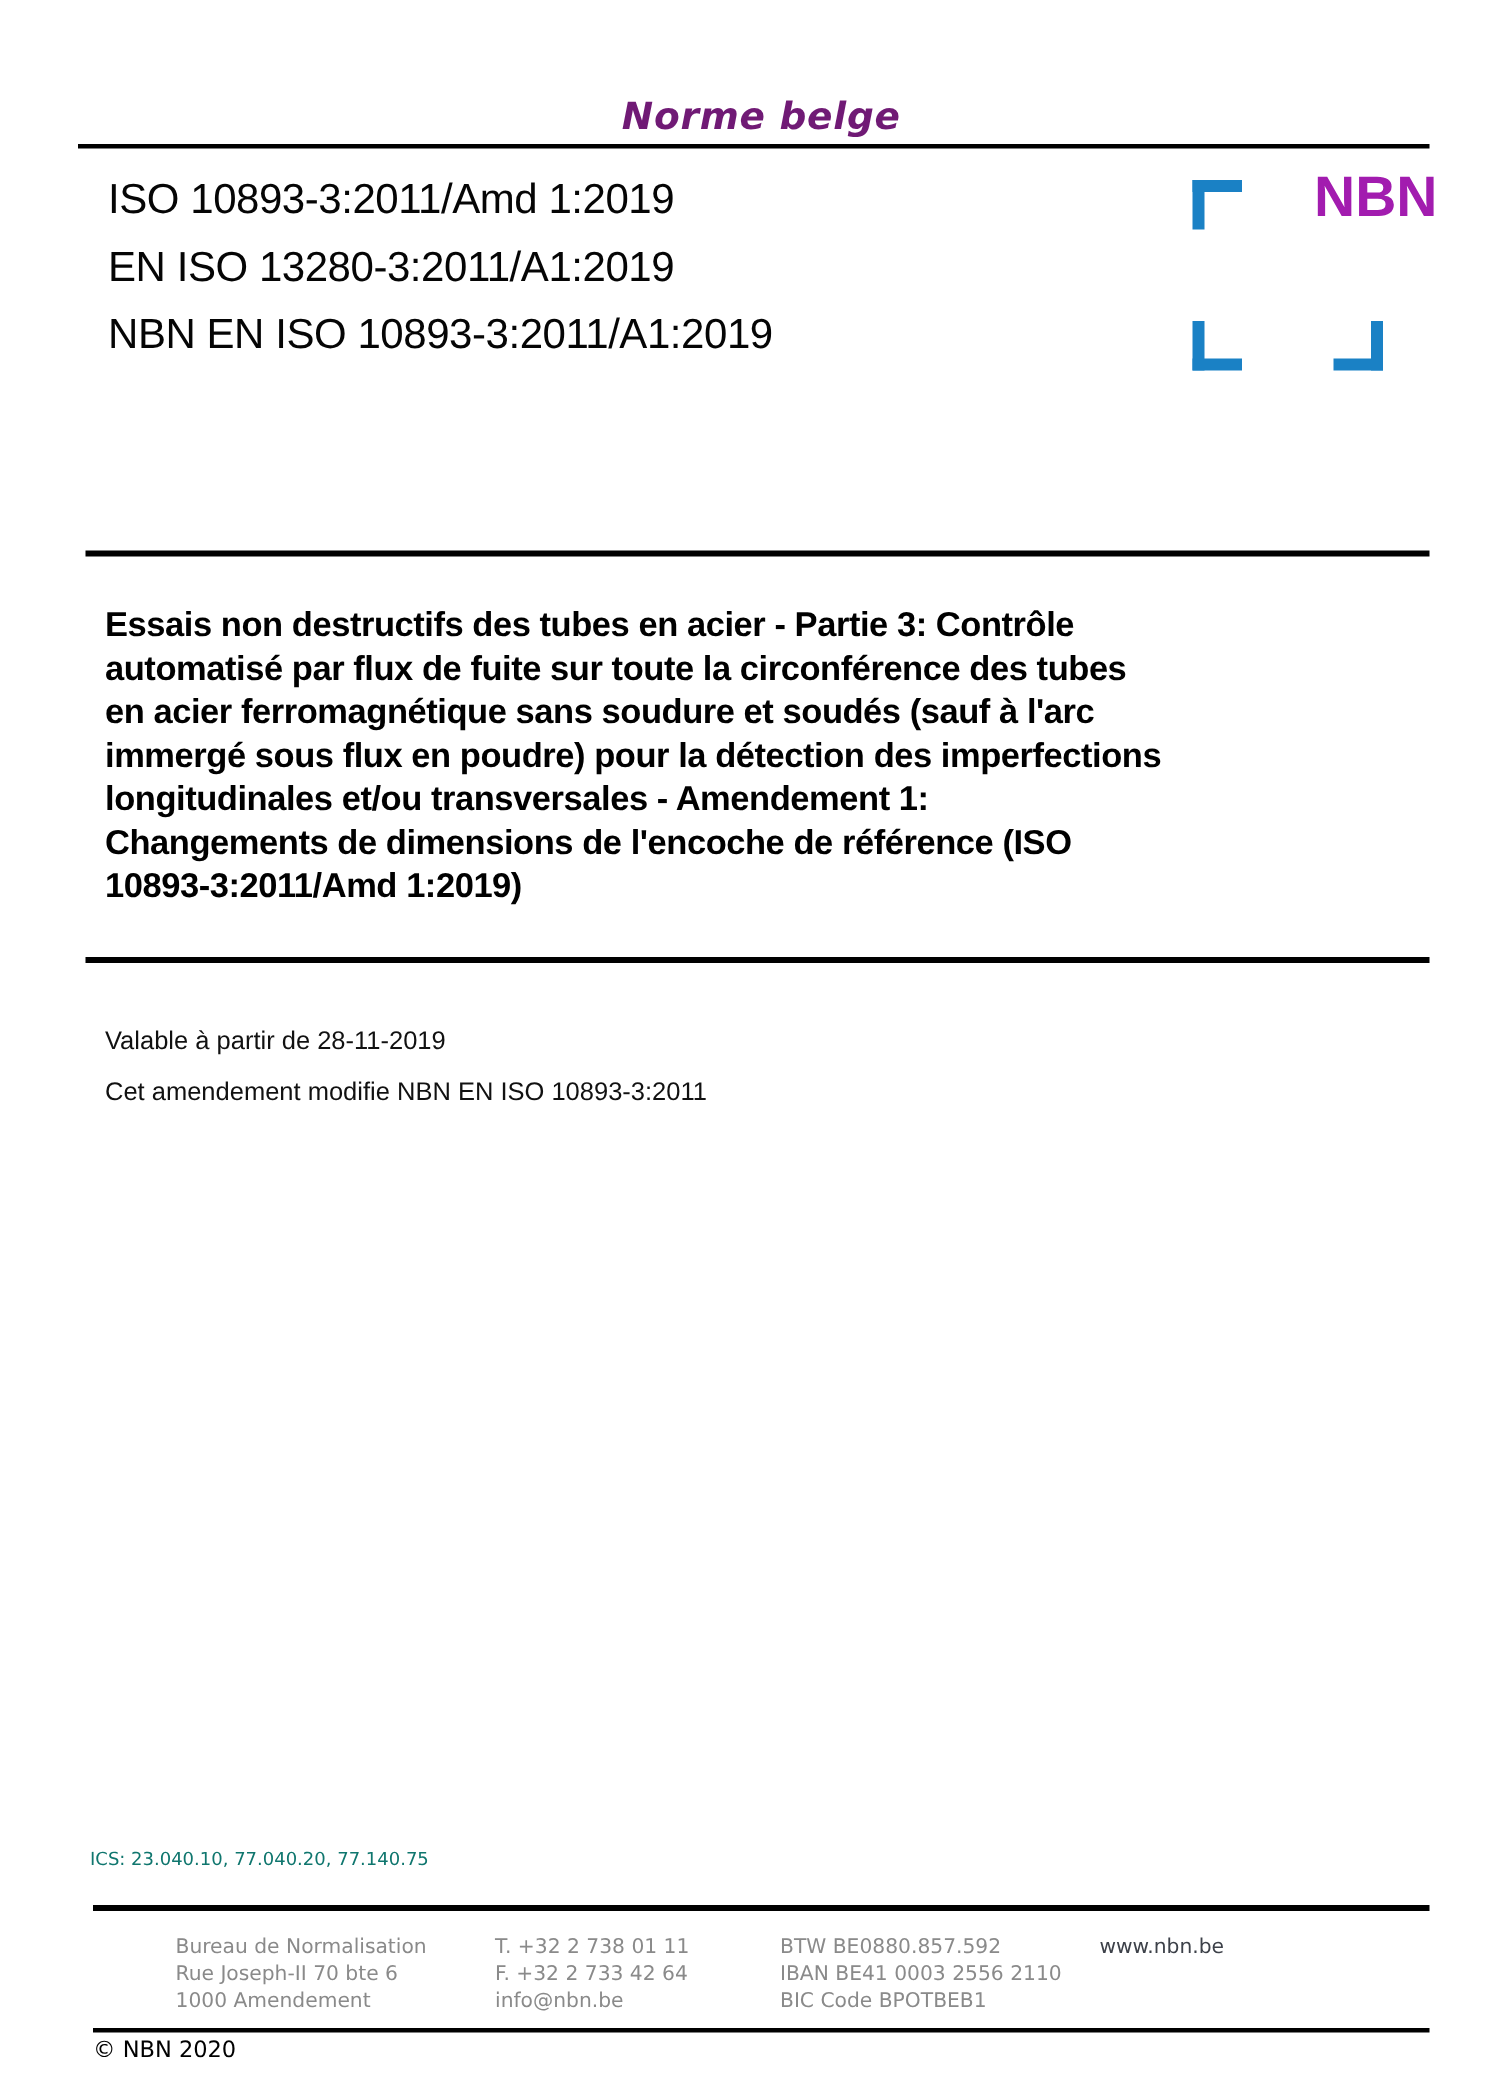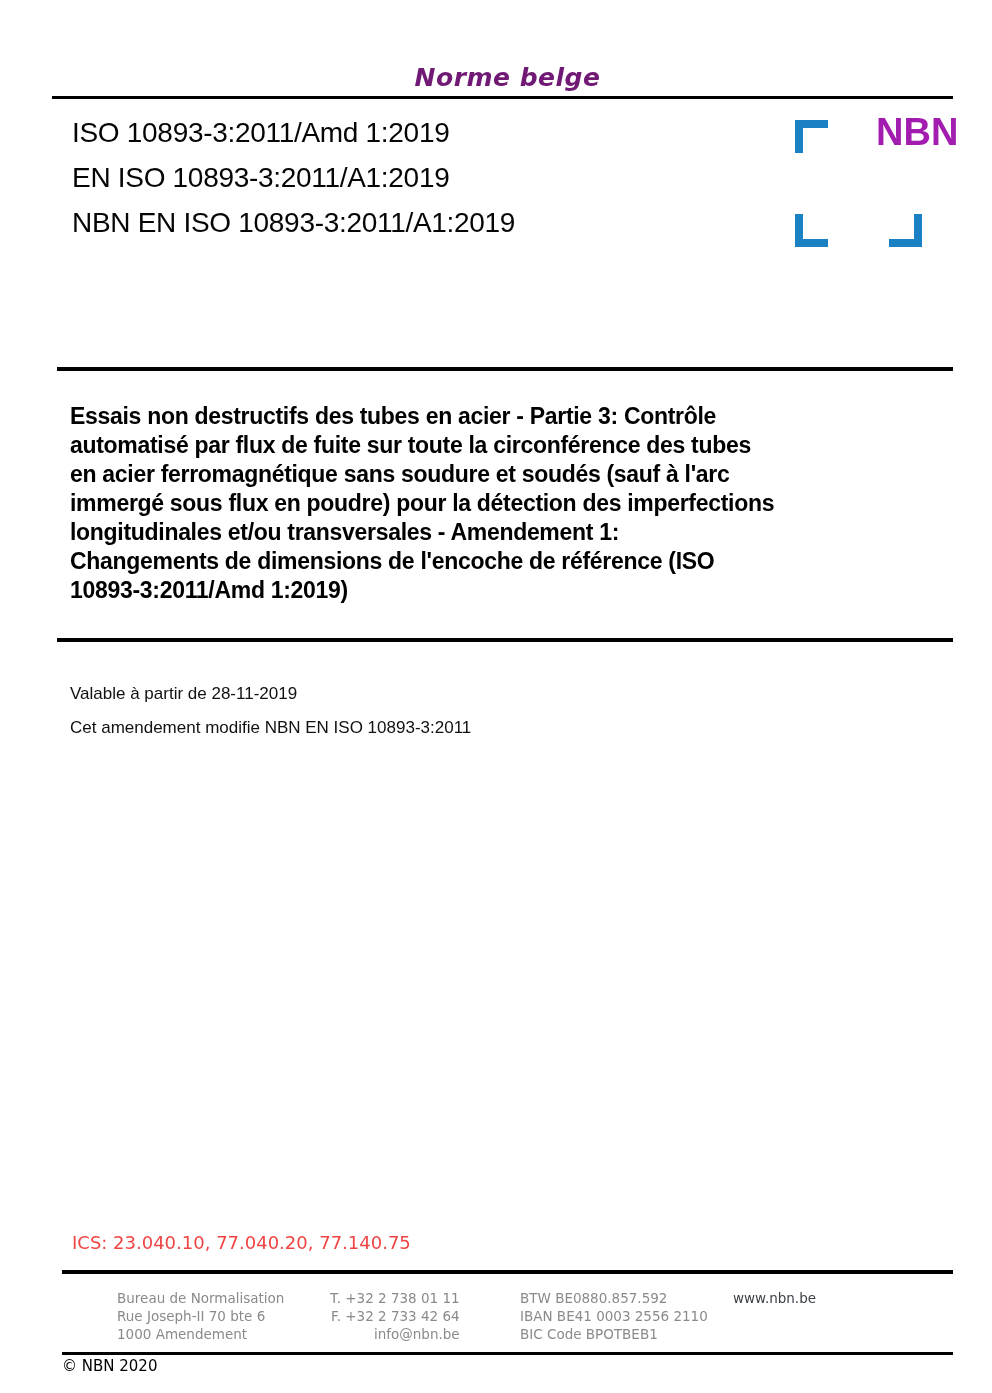--- a/index.html
+++ b/index.html
@@ -74,38 +74,37 @@
 
   .meta-line { position: absolute; left: 70px; font-size: 17px; color: #111111; white-space: nowrap; }
   .valid-from { top: 684px; text-align: right; }
   .amendment  { top: 718px; }
 
   .ics-line {
     position: absolute;
     left: 60px;
     top: 1232px;
     font-family: "DejaVu Sans", sans-serif;
-    font-size: 18px;
-    color: #ef4444;
+    font-size: 12px;
+    color: #0f766e;
     white-space: nowrap;
-    margin-left: 12px;
   }
 
   .footer-block { position: absolute; left: 0; top: 1289px; width: 828px; height: 56px; }
   .footer-col {
     position: absolute;
     top: 0;
     font-family: "DejaVu Sans", sans-serif;
     font-size: 13.5px;
     line-height: 18px;
     color: #8a8a8a;
     white-space: nowrap;
   }
   .footer-col-address { left: 117px; }
-  .footer-col-contact { left: 330px; text-align: right; }
+  .footer-col-contact { left: 330px; }
   .footer-col-bank    { left: 520px; }
   .footer-col-web     { left: 733px; color: #3d4149; }
 
   .copyright {
     position: absolute;
     left: 62px;
     top: 1357px;
     font-family: "DejaVu Sans", sans-serif;
     font-size: 15px;
     color: #000000;
@@ -116,21 +115,21 @@
 <body>
 
 <div class="page">
 
   <div class="kicker">Norme belge</div>
 
   <div class="rule rule-top"></div>
 
   <div class="codes">
     <div class="code-line">ISO 10893-3:2011/Amd 1:2019</div>
-    <div class="code-line">EN ISO 10893-3:2011/A1:2019</div>
+    <div class="code-line">EN ISO 13280-3:2011/A1:2019</div>
     <div class="code-line">NBN EN ISO 10893-3:2011/A1:2019</div>
   </div>
 
   <div class="logo">
     <div class="bracket br-tl"></div>
     <div class="bracket br-bl"></div>
     <div class="bracket br-br"></div>
     <div class="logo-text">NBN</div>
   </div>
 

